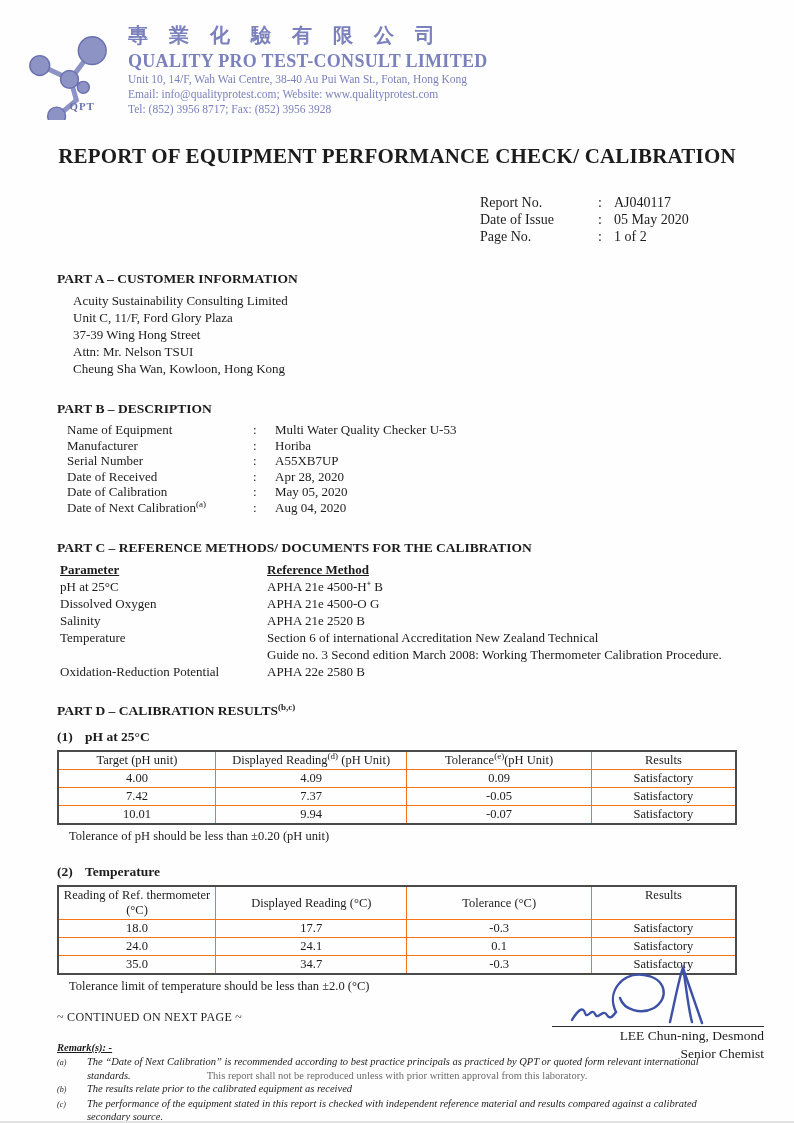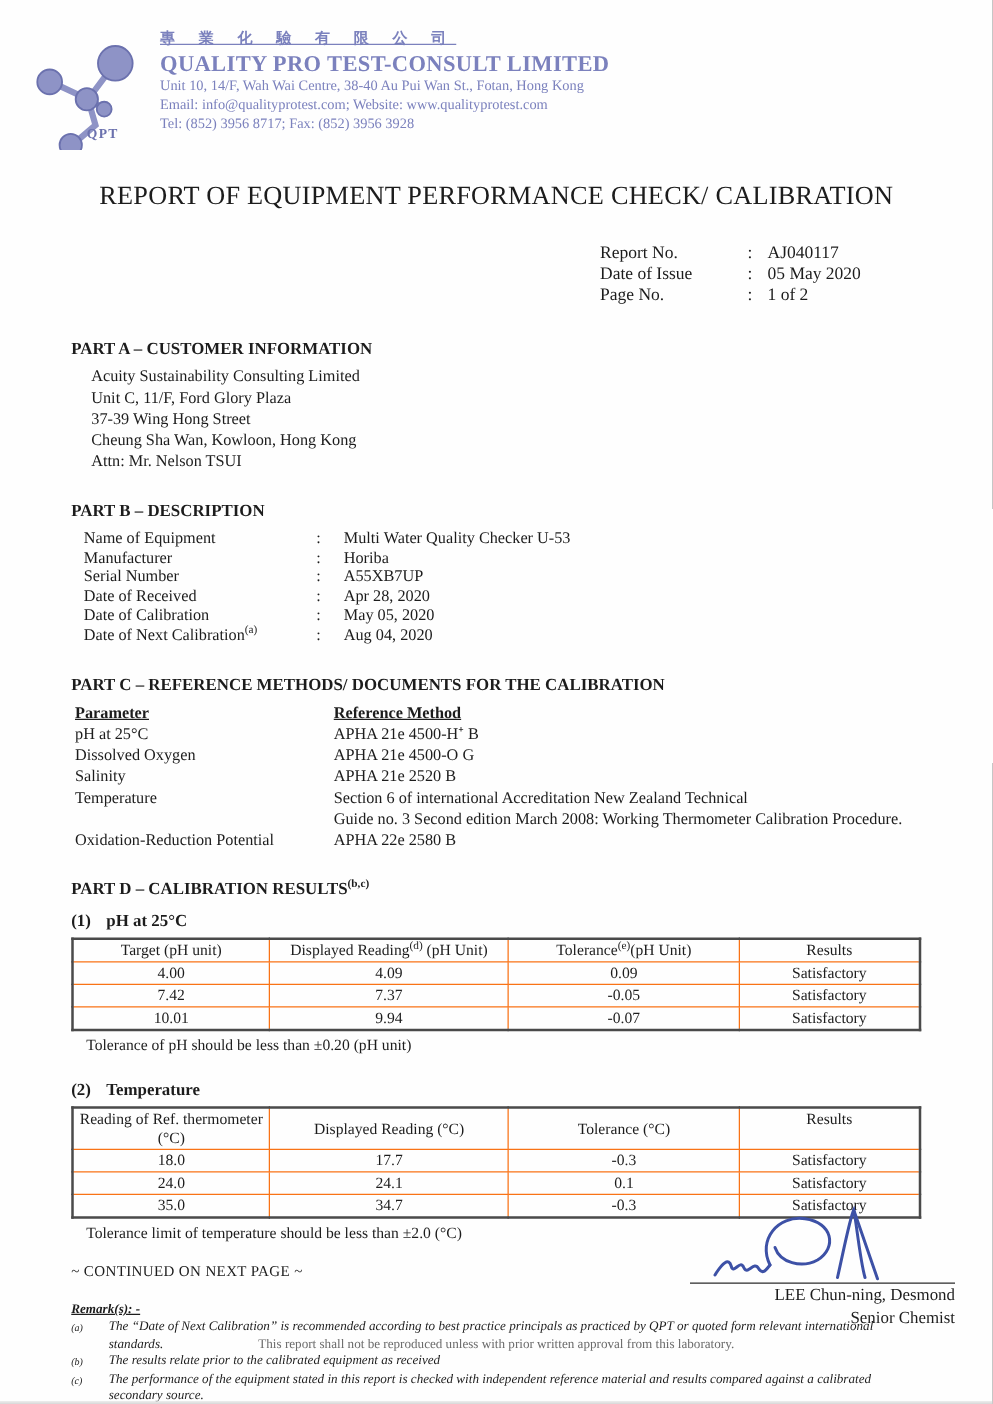--- a/index.html
+++ b/index.html
@@ -10,26 +10,26 @@
     margin:0 auto;
     background:#fefefe;
     font-family:"Liberation Serif", serif;
     color:#1c1c1c;
     overflow:hidden;
   }
   
   .header { display:flex; padding:16px 0 0 14px; }
   .logo { width:104px; height:104px; flex:0 0 auto; }
   .company { margin-left:10px; padding-top:6px; }
-  .company-zh { font-size:12px; font-weight:bold; letter-spacing:8px; color:#7b81bd;text-decoration:underline; }
+  .company-zh { font-size:20px; font-weight:bold; letter-spacing:8px; color:#7b81bd; }
   .company-en { font-size:18px; font-weight:bold; color:#7b81bd; margin-top:2px; letter-spacing:.3px; }
   .company-line { font-size:11.5px; color:#7b81bd; line-height:15px; }
   .company-line:first-of-type { margin-top:5px; }
   
-  .report-title { text-align:center; margin-top:24px; font-size:21px; font-weight:normal; letter-spacing:.2px; }
+  .report-title { text-align:center; margin-top:24px; font-size:21px; font-weight:bold; letter-spacing:.2px; }
   
   .report-info { margin:25px 0 0 480px; font-size:14px; }
   .ri-row { display:flex; line-height:17px; }
   .ri-label { width:118px; }
   .ri-colon { width:16px; }
   
   .section { margin-left:57px; margin-right:57px; }
   .sec-heading { font-size:13.5px; font-weight:bold; }
   .sup { font-size:9px; vertical-align:super; line-height:0; }
   
@@ -127,22 +127,22 @@
       <span>1 of 2</span>
     </div>
   </div>
 
   <div class="section part-a">
     <div class="sec-heading">PART A – CUSTOMER INFORMATION</div>
     <div class="cust-lines">
       <div>Acuity Sustainability Consulting Limited</div>
       <div>Unit C, 11/F, Ford Glory Plaza</div>
       <div>37-39 Wing Hong Street</div>
+      <div>Attn: Mr. Nelson TSUI</div>
       <div>Cheung Sha Wan, Kowloon, Hong Kong</div>
-      <div>Attn: Mr. Nelson TSUI</div>
     </div>
   </div>
 
   <div class="section part-b">
     <div class="sec-heading">PART B – DESCRIPTION</div>
     <div class="pb-rows">
       <div class="pb-row">
         <span class="pb-label"><span>Name of Equipment</span><span class="sup"></span></span>
         <span class="pb-colon">:</span>
         <span>Multi Water Quality Checker U-53</span>

